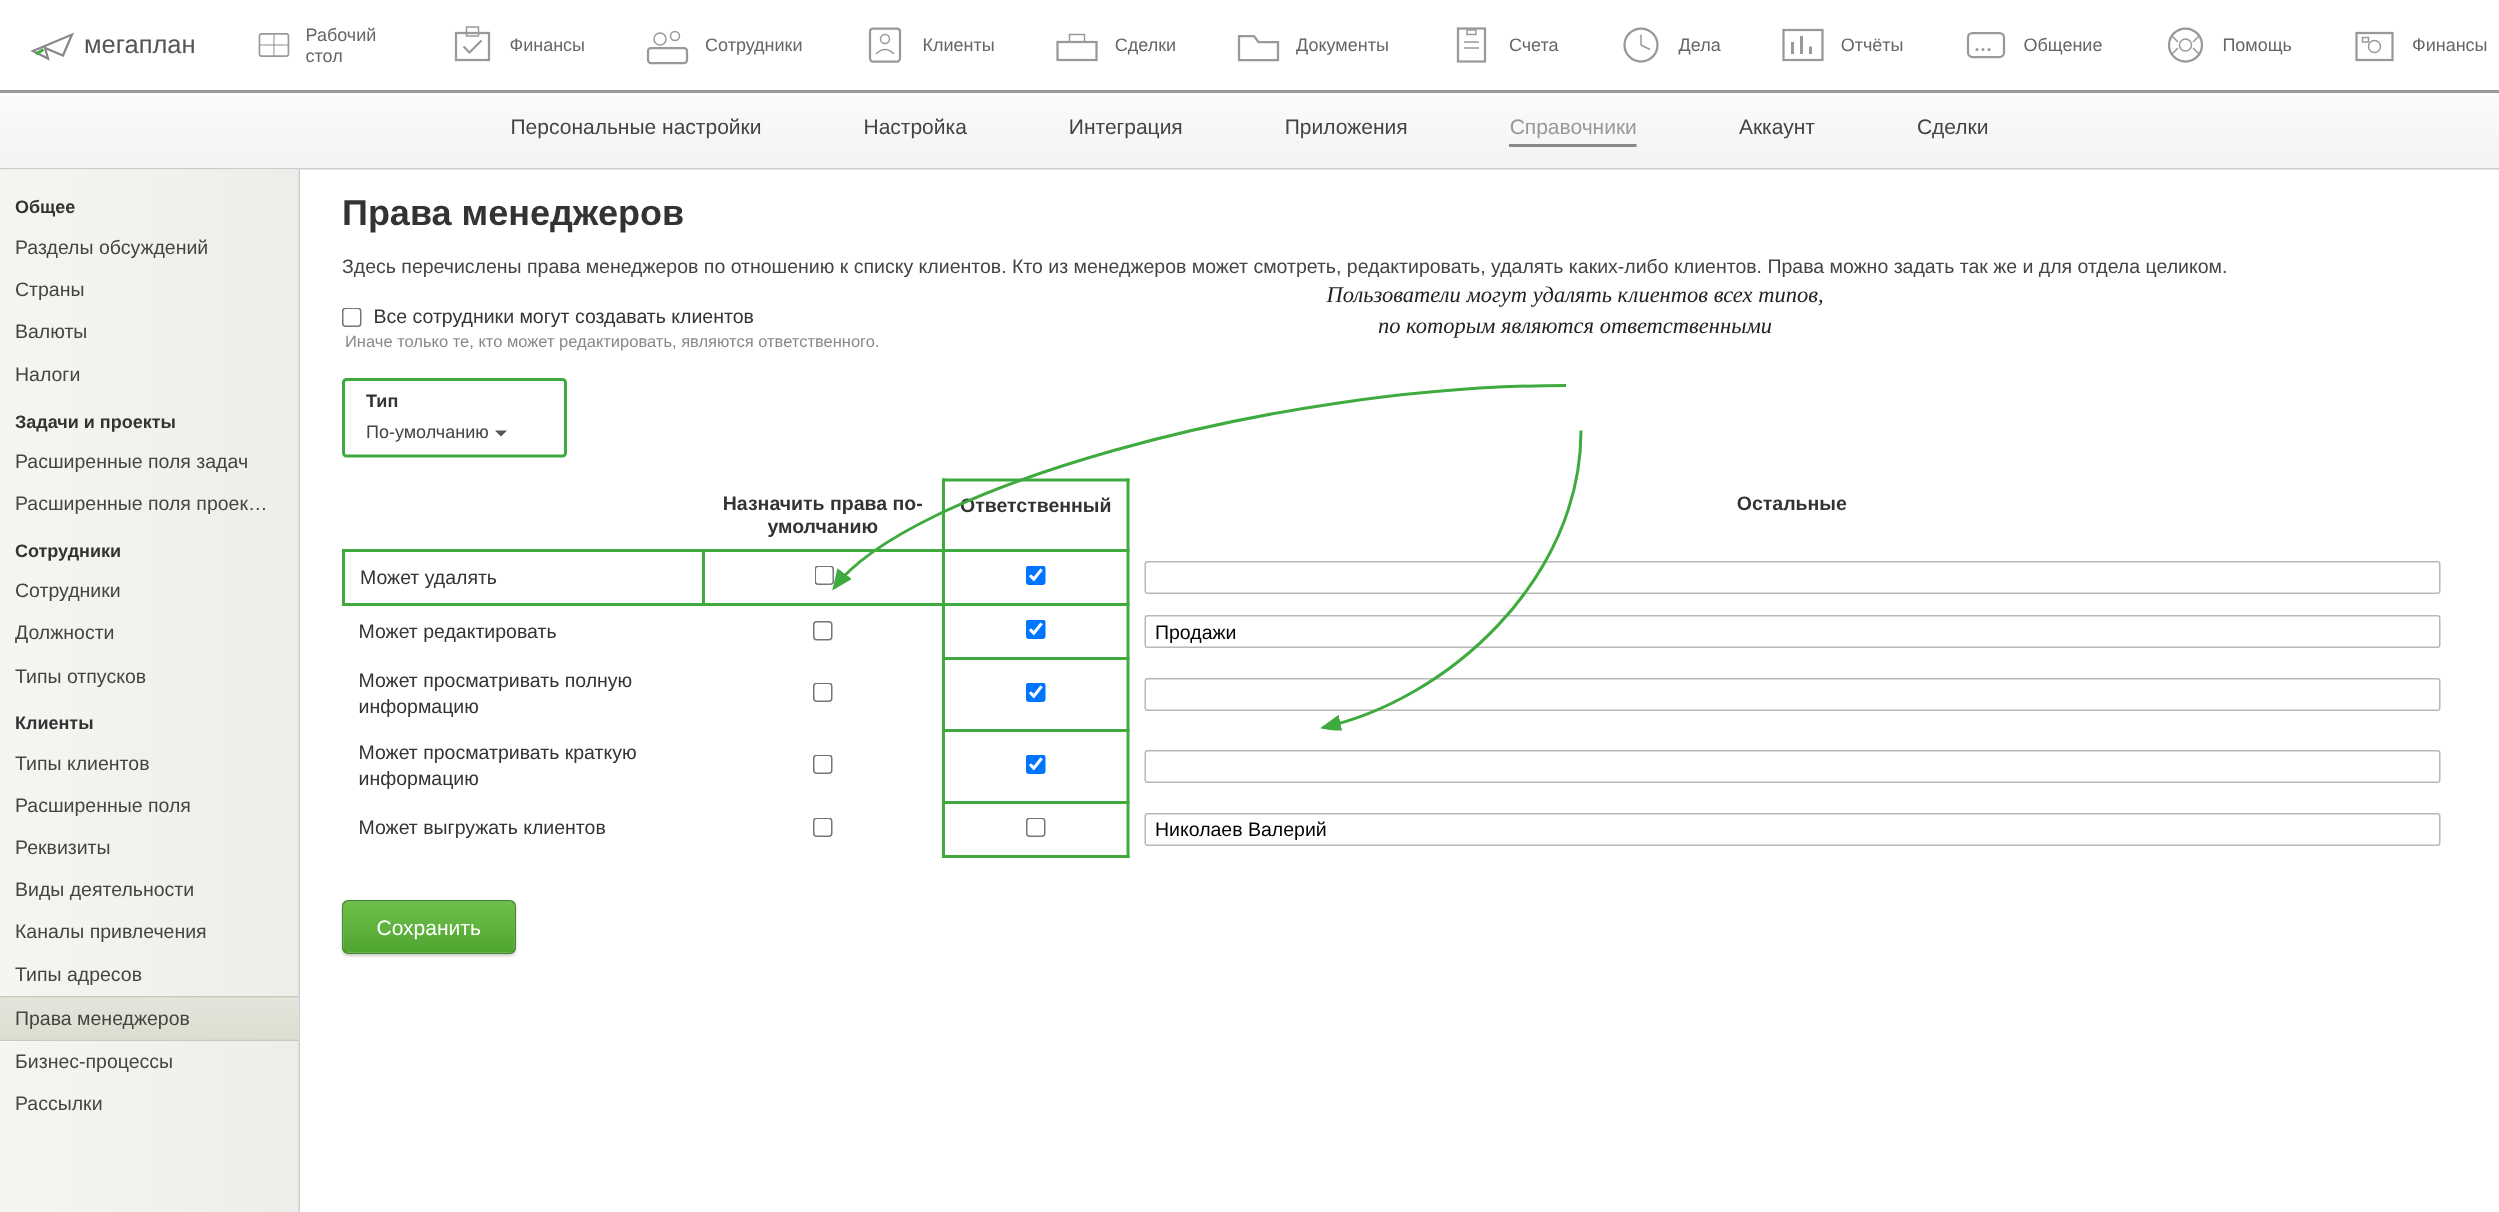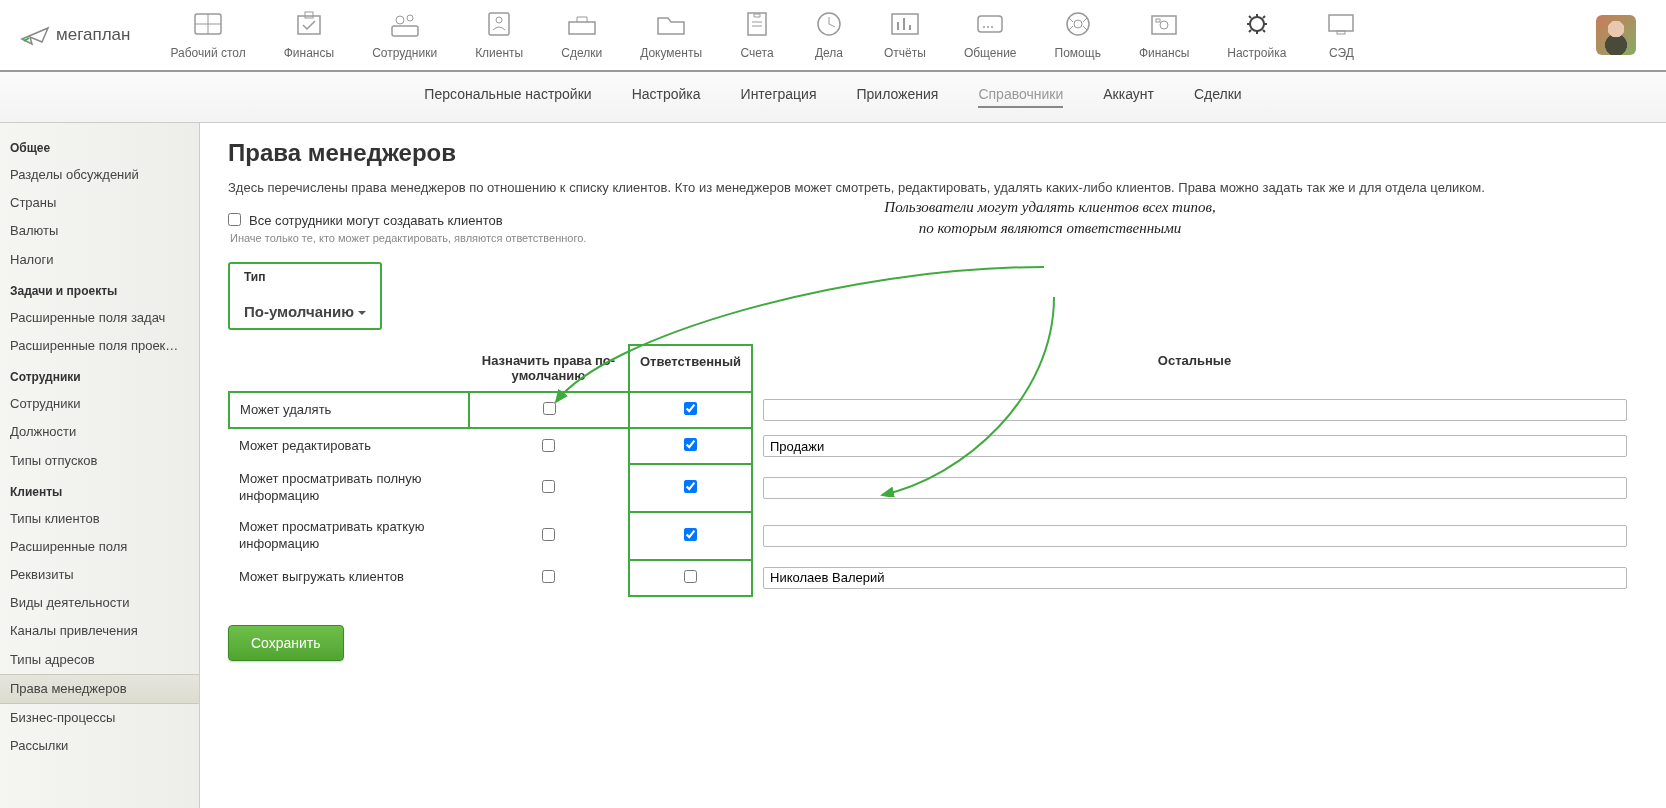--- a/index.html
+++ b/index.html
@@ -3,48 +3,48 @@
 <meta charset="utf-8">
 <style>
 * { margin:0; padding:0; box-sizing:border-box; }
 body { font-family: Arial, Helvetica, sans-serif; font-size:13px; color:#333; background:#fff; width:1666px; }
 
 
 .topbar { display:flex; align-items:center; padding:10px 30px 10px 20px; border-bottom:2px solid #999; }
 .logo { display:flex; align-items:center; gap:6px; color:#555; font-size:17px; font-weight:500; margin-right:40px; }
 .logo svg { width:30px; height:22px; }
 .nav-items { display:flex; gap:38px; flex:1; }
-.nav-item { display:flex; flex-direction:column; align-items:center; gap:8px; cursor:pointer; }
+.nav-item { display:flex; align-items:center; gap:8px; cursor:pointer; }
 .nav-item svg { width:34px; height:28px; }
 .nav-item .label { font-size:12px; color:#666; }
 .avatar { width:40px; height:40px; border-radius:6px; background:linear-gradient(135deg,#c97b5a,#8a6); overflow:hidden; position:relative; }
 .avatar::after{content:"";position:absolute;inset:0;background:radial-gradient(circle at 50% 35%, #e8c8b0 25%, transparent 26%), radial-gradient(circle at 50% 75%, #4a4a3a 30%, transparent 31%);}
 
 
-.subnav { display:flex; justify-content:center; gap:40px; padding:14px 0; background:linear-gradient(#fbfbfb,#f3f3f3); border-bottom:1px solid #ccc; font-size:14px; }
+.subnav { display:flex; justify-content:center; gap:68px; padding:14px 0; background:linear-gradient(#fbfbfb,#f3f3f3); border-bottom:1px solid #ccc; font-size:14px; }
 .subnav span { color:#444; cursor:pointer; padding-bottom:4px; }
 .subnav span.active { color:#999; border-bottom:2px solid #888; }
 
 
 .layout { display:flex; }
 .sidebar { width:200px; background:linear-gradient(to right,#f5f5f2,#ededea); border-right:1px solid #ccc; padding:8px 0 40px; min-height:720px; }
 .sidebar .group-title { font-weight:bold; padding:10px 10px 6px; color:#333; font-size:12px; }
 .sidebar .s-item { padding:5px 10px; color:#444; font-size:13px; cursor:pointer; line-height:1.4; white-space:nowrap; overflow:hidden; text-overflow:ellipsis; }
 .sidebar .s-item.active { background:linear-gradient(#e5e5dd,#dcdccf); border-top:1px solid #c8c8bb; border-bottom:1px solid #c8c8bb; }
 
 .main { flex:1; padding:16px 28px; position:relative; }
 .page-title { font-size:24px; font-weight:bold; margin-bottom:12px; }
 .desc { font-size:13px; color:#444; margin-bottom:16px; line-height:1.4; }
 
-.chk-row { display:flex; align-items:flex-start; gap:8px; margin-bottom:4px; }
+.chk-row { display:flex; align-items:flex-end; gap:8px; margin-bottom:4px; }
 .hint { font-size:11px; color:#888; margin-left:2px; margin-bottom:18px; }
 
 .type-box { display:inline-block; border:2px solid #3fab3f; border-radius:3px; padding:6px 14px 8px; margin-bottom:14px; min-width:150px; }
-.type-box .lbl { font-weight:bold; font-size:12px; color:#333; margin-bottom:19px; }
-.type-box .val { font-size:15px; color:#444;font-weight:bold; }
+.type-box .lbl { font-weight:bold; font-size:12px; color:#333; margin-bottom:7px; }
+.type-box .val { font-size:12px; color:#444; }
 .type-box .val::after { content:""; display:inline-block; border-top:4px solid #555; border-left:4px solid transparent; border-right:4px solid transparent; margin-left:4px; vertical-align:middle; }
 
 .perm-table { width:100%; border-collapse:collapse; }
 .perm-table th { font-weight:bold; font-size:13px; padding:8px 10px; text-align:center; color:#333; vertical-align:top; }
 .perm-table th.r-label { text-align:left; width:240px; }
 .perm-table th.c-assign { width:160px; }
 .perm-table th.c-resp { width:110px; }
 .perm-table td { padding:7px 10px; font-size:13px; vertical-align:middle; }
 .perm-table td.r-label { font-weight:normal; color:#333; line-height:1.3; }
 .perm-table td.c-assign, .perm-table td.c-resp { text-align:center; }

